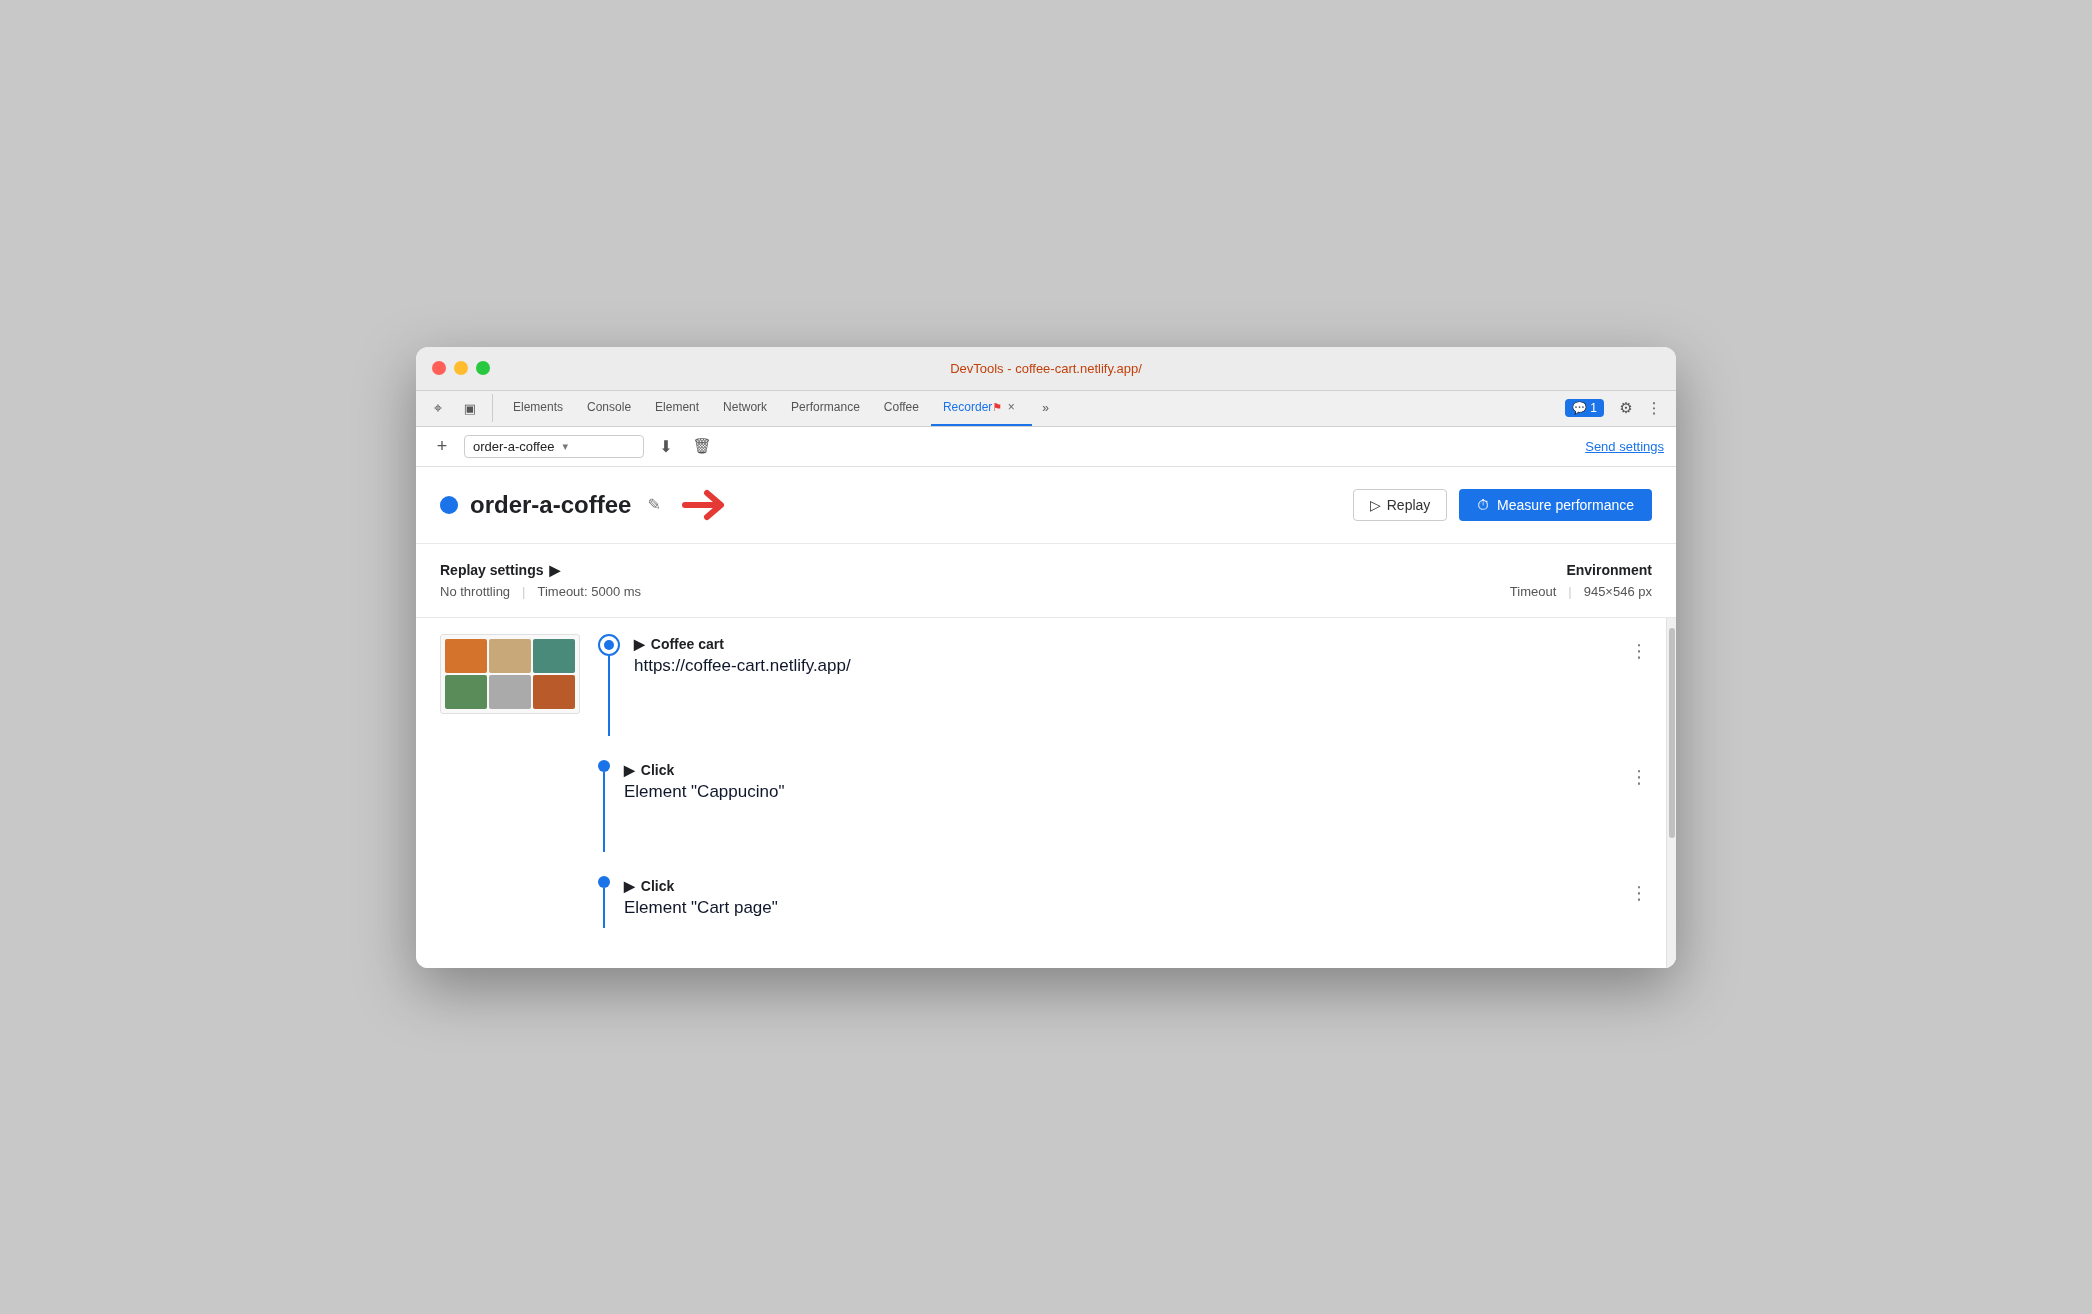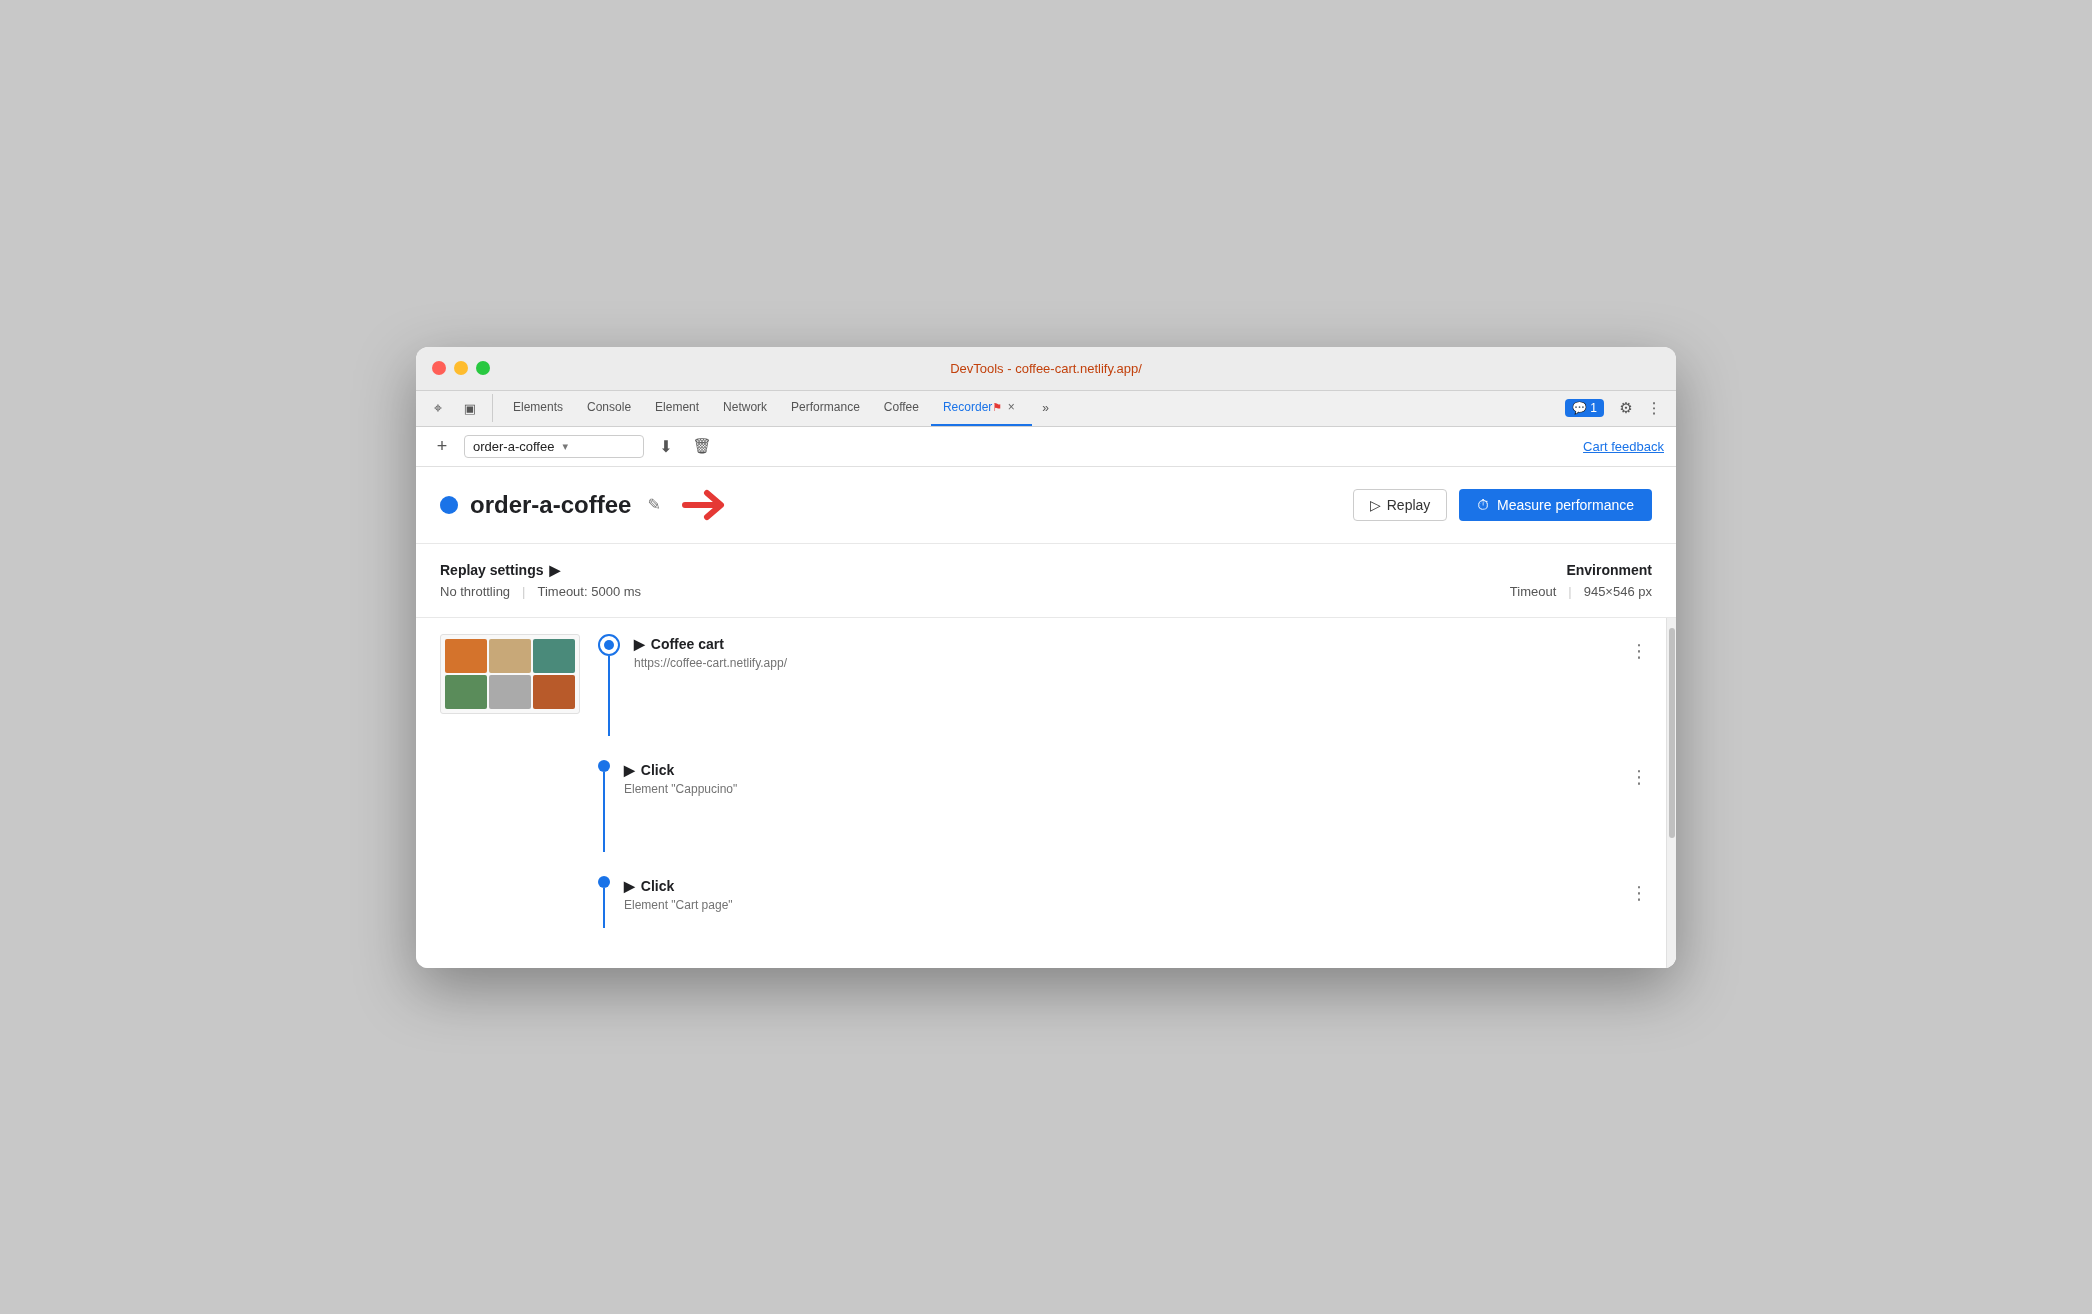--- a/index.html
+++ b/index.html
@@ -355,22 +355,22 @@
     .step-title {
       font-size: 14px;
       font-weight: 700;
       color: #202124;
       display: flex;
       align-items: center;
       gap: 6px;
       cursor: pointer;
     }
     .step-url {
-      font-size: 12px;
-      color: #737373;
+      font-size: 17px;
+      color: #0f172a;
       margin-top: 4px;
     }
     .step-more-btn {
       background: none;
       border: none;
       cursor: pointer;
       color: #777;
       font-size: 18px;
       padding: 4px;
       display: flex;
@@ -462,21 +462,21 @@
       <span>order-a-coffee</span>
       <span class="toolbar-select-arrow">▾</span>
     </div>
     <button class="toolbar-icon-btn">
       <span style="font-size:16px;">⬇</span>
     </button>
     <button class="toolbar-icon-btn">
       <span style="font-size:15px;">🗑</span>
     </button>
     <div class="toolbar-spacer"></div>
-    <span class="toolbar-feedback">Cart feedback</span>
+    <span class="toolbar-feedback">Send settings</span>
   </div>
 
   <div class="main-content">
 
     <div class="recording-header">
       <div class="recording-dot"></div>
       <span class="recording-name">order-a-coffee</span>
       <button class="recording-edit-btn">
         <span>✎</span>
       </button>

